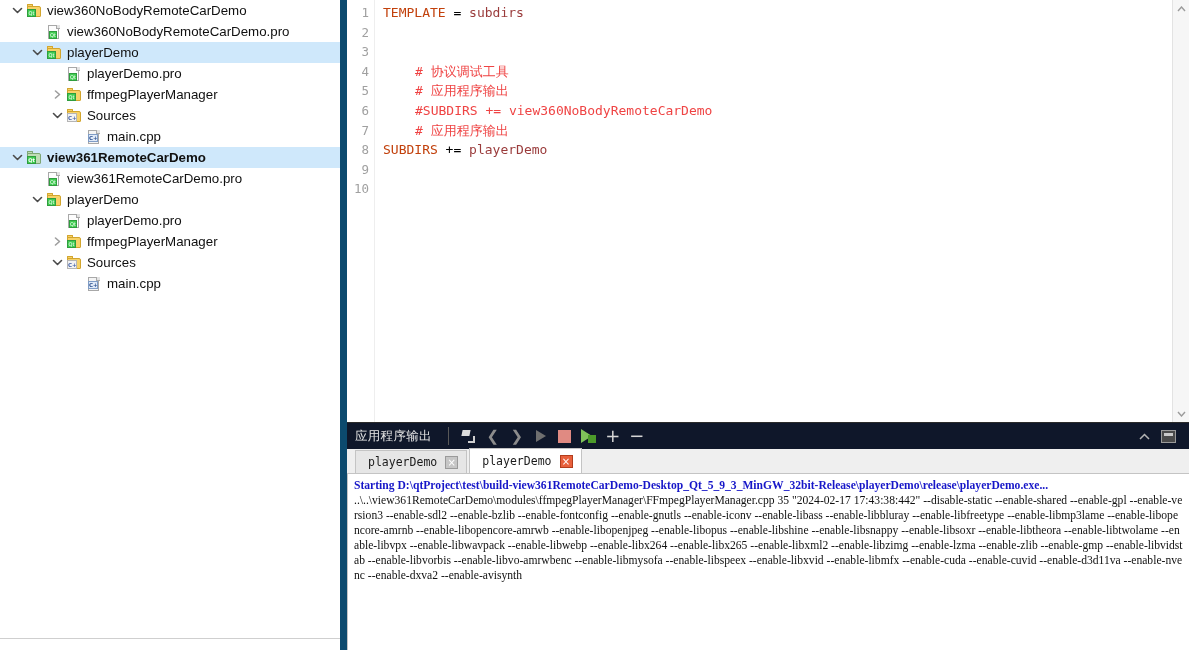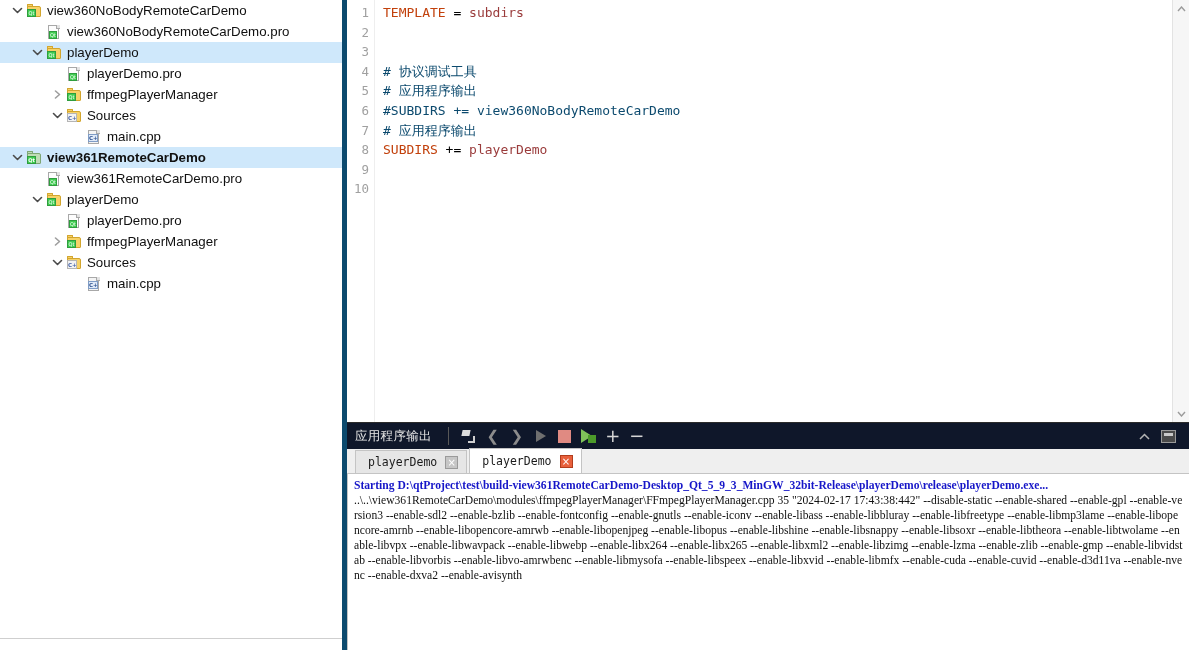--- a/index.html
+++ b/index.html
@@ -13,21 +13,21 @@
     position: relative;
     width: 1189px; height: 650px;
     display: flex;
     flex-direction: row;
   }
 
   
   #sidebar {
     width: 347px; height: 650px;
     background: #ffffff;
-    border-right: 5px solid #0c4a6e;
+    border-right: 7px solid #0c4a6e;
     position: relative;
     overflow: hidden;
     flex: 0 0 347px;
   }
   .tree-row {
     height: 21px;
     display: flex;
     align-items: center;
     font-size: 13.3px;
     color: #101010;
@@ -162,21 +162,21 @@
   }
   #codearea .cl {
     height: 19.6px; line-height: 19.6px;
     font-family: "DejaVu Sans Mono", monospace;
     font-size: 13px;
     white-space: pre;
   }
   .tok-kw   { color:#c2410c; }
   .tok-op   { color:#000000; }
   .tok-val  { color:#9a3b3b; }
-  .tok-cmt  { color:#0c4a6e; }
+  .tok-cmt  { color:#ef4444;margin-left:32px; }
 
   
   #ed-scroll {
     width: 17px; flex: 0 0 17px;
     background: #f6f6f6;
     border-left: 1px solid #e3e3e3;
     position: relative;
   }
   #ed-scroll .sb-arrow {
     position:absolute; left:0; width:17px; height:17px;

